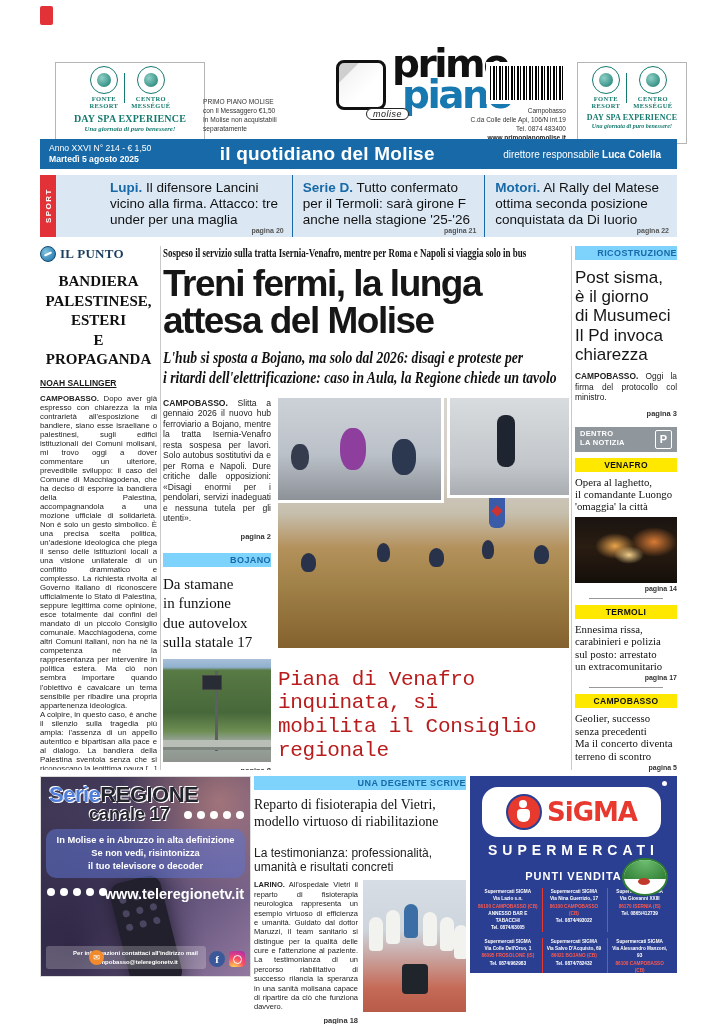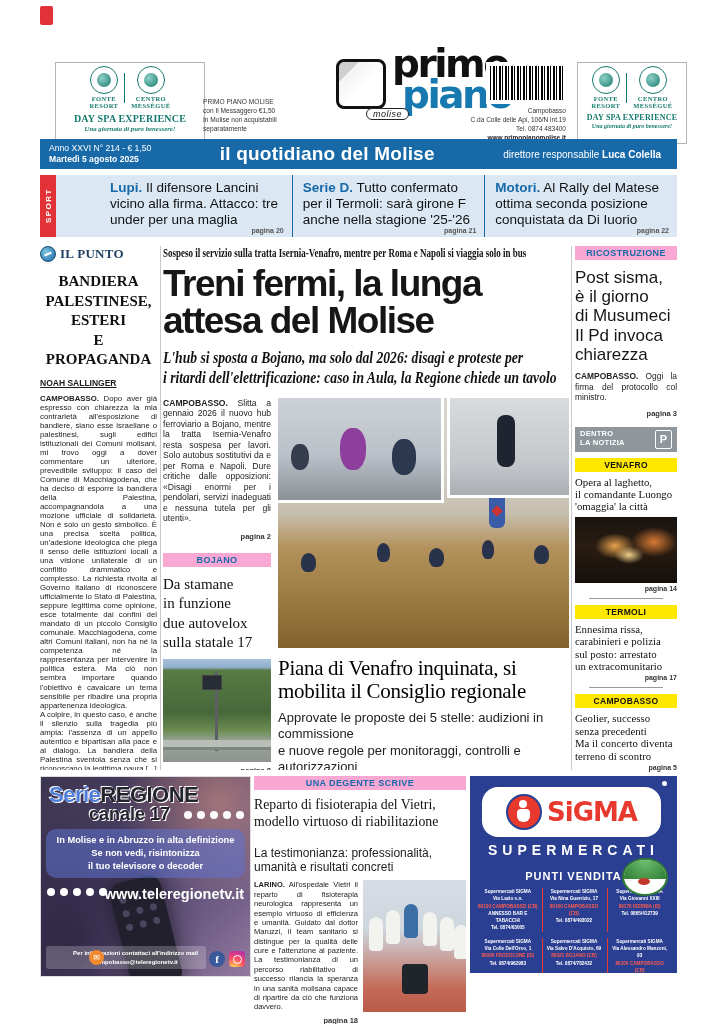--- a/index.html
+++ b/index.html
@@ -16,21 +16,21 @@
   .spa-brands{display:flex;justify-content:center;align-items:center;gap:6px;}
   .spa-sep{width:1px;height:30px;background:#157a6e;}
   .crest{width:26px;height:26px;border:1px solid #157a6e;border-radius:50%;display:flex;align-items:center;justify-content:center;margin:0 auto 1px;}
   .crest .dot{width:14px;height:14px;border-radius:50%;background:radial-gradient(circle at 35% 35%,#8fd0c6,#157a6e);}
   .spa-brand{font-family:"Liberation Serif",serif;font-size:6.5px;font-weight:bold;letter-spacing:.4px;line-height:1.15;}
   .spa-title{font-family:"Liberation Serif",serif;font-weight:bold;font-size:10px;margin-top:3px;letter-spacing:.2px;}
   .spa-ad.right .spa-title{font-size:8px;}
   .spa-sub{font-family:"Liberation Serif",serif;font-style:italic;font-weight:bold;font-size:6.8px;margin-top:1px;}
   .spa-ad.right .spa-sub{font-size:6px;}
   .price-note{position:absolute;left:203px;top:98px;width:112px;font-size:6.6px;line-height:1.35;color:#333;}
-  .logo{position:absolute;left:336px;top:48px;display:flex;align-items:center;}
+  .logo{position:absolute;left:336px;top:48px;display:flex;align-items:flex-end;}
   .fold-icon{width:44px;height:44px;border:3px solid #111;border-radius:8px;margin-top:10px;background:linear-gradient(135deg,#cfcfcf 22%,#f4f4f4 23%,#fff 60%);position:relative;}
   .logo-words{margin-left:6px;font-family:"DejaVu Sans",sans-serif;font-weight:bold;font-size:39px;letter-spacing:-2.5px;line-height:.8;}
   .logo-w1{color:#111;display:block;}
   .logo-w2{color:#1878b0;display:block;margin-left:10px;}
   .molise-pill{position:absolute;left:30px;top:60px;background:#fff;border:1.5px solid #222;border-radius:10px;font-style:italic;font-size:9px;padding:0 6px;letter-spacing:.5px;z-index:2;}
   .barcode{position:absolute;left:490px;top:66px;width:74px;height:34px;background:repeating-linear-gradient(90deg,#000 0 1px,#fff 1px 3px,#000 3px 5px,#fff 5px 6px);outline:4px solid #fff;}
   .contact{position:absolute;left:462px;top:106px;width:104px;text-align:right;font-size:6.5px;line-height:1.4;color:#333;}
   .contact-links{font-weight:bold;color:#222;}
   .masthead-bar{position:absolute;left:40px;top:139px;width:637px;height:30px;background:#1769a8;color:#fff;display:flex;align-items:center;}
   .issue-block{padding-left:9px;font-size:8.6px;line-height:1.25;}
@@ -61,35 +61,35 @@
   .lp-body{font-size:7.8px;line-height:1.16;text-align:justify;color:#222;}
 
   .col-center{position:absolute;left:163px;top:246px;width:406px;height:524px;overflow:hidden;}
   .kicker{font-family:"Liberation Serif",serif;font-weight:bold;font-size:12.5px;width:139%;transform:scaleX(.72);transform-origin:left top;color:#111;}
   .headline{font-size:37px;font-weight:bold;letter-spacing:-1.5px;line-height:.99;margin-top:5px;color:#161616;}
   .deck{font-family:"Liberation Serif",serif;font-weight:bold;font-style:italic;font-size:17px;line-height:1.16;margin-top:9px;width:125%;transform:scaleX(.8);transform-origin:left top;color:#111;}
   .story-row{display:flex;gap:7px;margin-top:10px;}
   .text-subcol{width:108px;flex-shrink:0;}
   .story-body{font-size:8.6px;line-height:1.22;text-align:justify;color:#222;}
   .pagina{text-align:right;font-size:7.5px;font-weight:bold;color:#333;}
-  .blue-label{background:#f9a8d4;color:#1769a8;font-weight:bold;font-size:9px;text-align:center;padding:2px 8px;letter-spacing:.4px;}
+  .blue-label{background:#7dd3fc;color:#1769a8;font-weight:bold;font-size:9px;text-align:right;padding:2px 0;letter-spacing:.4px;}
   .bojano-label{margin-top:12px;}
   .bojano-title{font-family:"Liberation Serif",serif;font-size:15px;line-height:1.3;margin-top:8px;color:#111;}
   .photo-stack{flex:1;}
 
   
   .collage{position:relative;height:250px;background:linear-gradient(180deg,#d9d6cf 0%,#d3cec6 30%,#c6bfae 46%,#b4915c 60%,#a08147 75%,#84622f 100%);overflow:hidden;}
   .banner{position:absolute;right:22%;top:40%;width:16px;height:30px;background:#3a5ba8;border-radius:0 0 6px 6px;}
   .banner::after{content:"";position:absolute;left:4px;top:9px;width:8px;height:8px;background:#c33;transform:rotate(45deg);}
   .figure{position:absolute;width:15px;height:19px;border-radius:50% 50% 40% 40%;background:#28324a;}
   .inset{position:absolute;top:0;background:#c8cdd2;}
   .inset.l{left:0;width:56%;height:41%;border-right:3px solid #fff;border-bottom:3px solid #fff;background:linear-gradient(180deg,#ccd2d7 0%,#bbc1c8 55%,#8d9299 100%);}
   .inset.r{right:0;width:41%;height:39%;border-left:3px solid #fff;border-bottom:3px solid #fff;background:linear-gradient(180deg,#d8dcde 0%,#c2c6ca 70%,#a9adb2 100%);}
   .blob{position:absolute;border-radius:45%;}
-  .piana-headline{font-family:Liberation Serif, serif;font-size:21px;letter-spacing:-.3px;line-height:1.13;margin-top:9px;color:#000000;}
+  .piana-headline{font-family:Liberation Mono, monospace;font-size:21px;letter-spacing:-.3px;line-height:1.13;margin-top:20px;color:#b91c1c;}
   .piana-deck{font-size:13px;line-height:1.25;margin-top:6px;color:#222;}
   .autovelox{position:relative;width:100%;height:103px;margin-top:6px;background:linear-gradient(180deg,#a8c0da 0%,#8fb0cd 8%,#587a44 11%,#47683a 52%,#6d8d53 70%,#9aa59e 80%,#8e938e 100%);overflow:hidden;}
   .av-pole{position:absolute;left:48%;top:12%;width:3px;height:78%;background:#5c5f63;}
   .av-sign{position:absolute;left:36%;top:16%;width:18px;height:13px;background:#272c35;border:1px solid #444;}
   .av-rail{position:absolute;left:0;bottom:14%;width:100%;height:7px;background:#b9beb7;box-shadow:0 3px 0 #7f867f;}
 
   
   .col-right{position:absolute;left:575px;top:246px;width:102px;height:526px;overflow:hidden;}
   .rc-headline{font-size:17px;line-height:1.13;margin-top:8px;color:#161616;}
   .rc-body{font-size:8.4px;line-height:1.25;margin-top:7px;text-align:justify;color:#222;}

